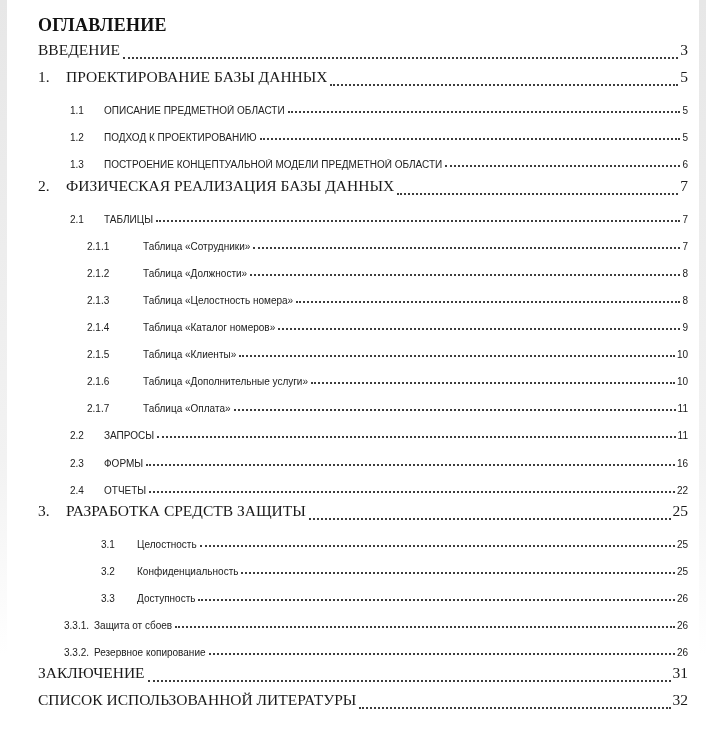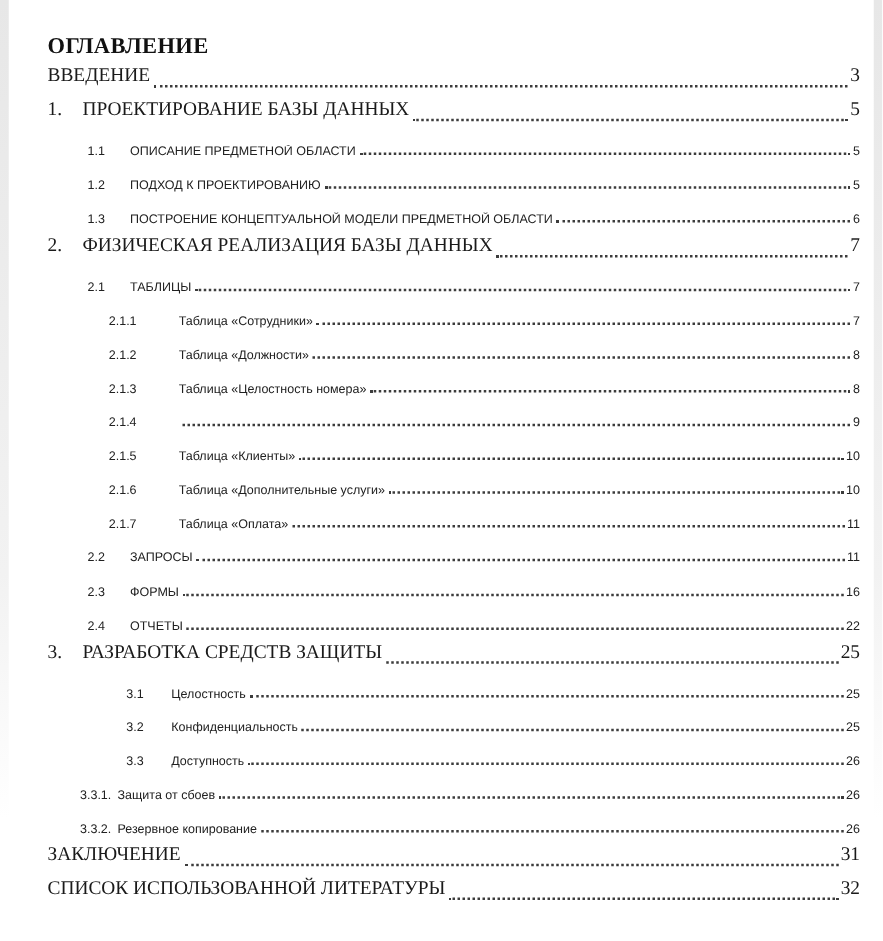--- a/index.html
+++ b/index.html
@@ -8,21 +8,21 @@
     width:706px;height:753px;
     background:#ffffff;
     overflow:hidden;
     font-family:"Liberation Serif", serif;
     color:#1a1a1a;
   }
   .edge{position:absolute;top:0;width:7px;pointer-events:none;}
   .edge.left{left:0;height:655px;background:linear-gradient(#e7e7e7 0%,#f2f2f2 70%,#ffffff 100%);}
   .edge.right{right:0;height:655px;background:linear-gradient(#e7e7e7 0%,#f2f2f2 70%,#ffffff 100%);}
   .content{
-    position:absolute;left:0;top:16px;width:706px;
+    position:absolute;left:0;top:5px;width:706px;
     padding:9px 18px 0 38px;
     box-sizing:border-box;
   }
   .toc-title{
     font-family:"Liberation Serif", serif;
     font-weight:bold;
     font-size:18px;
     line-height:23px;
     color:#111;
     letter-spacing:.3px;
@@ -133,20 +133,21 @@
     <span class="pageno">8</span>
   </div>
         <div class="row sub3">
     <span class="num">2.1.3</span>
     <span class="label">Таблица «Целостность номера»</span>
     <span class="dots"></span>
     <span class="pageno">8</span>
   </div>
         <div class="row sub3">
     <span class="num">2.1.4</span>
+    <span class="label">Таблица «Каталог номеров»</span>
     <span class="dots"></span>
     <span class="pageno">9</span>
   </div>
         <div class="row sub3">
     <span class="num">2.1.5</span>
     <span class="label">Таблица «Клиенты»</span>
     <span class="dots"></span>
     <span class="pageno">10</span>
   </div>
         <div class="row sub3">

